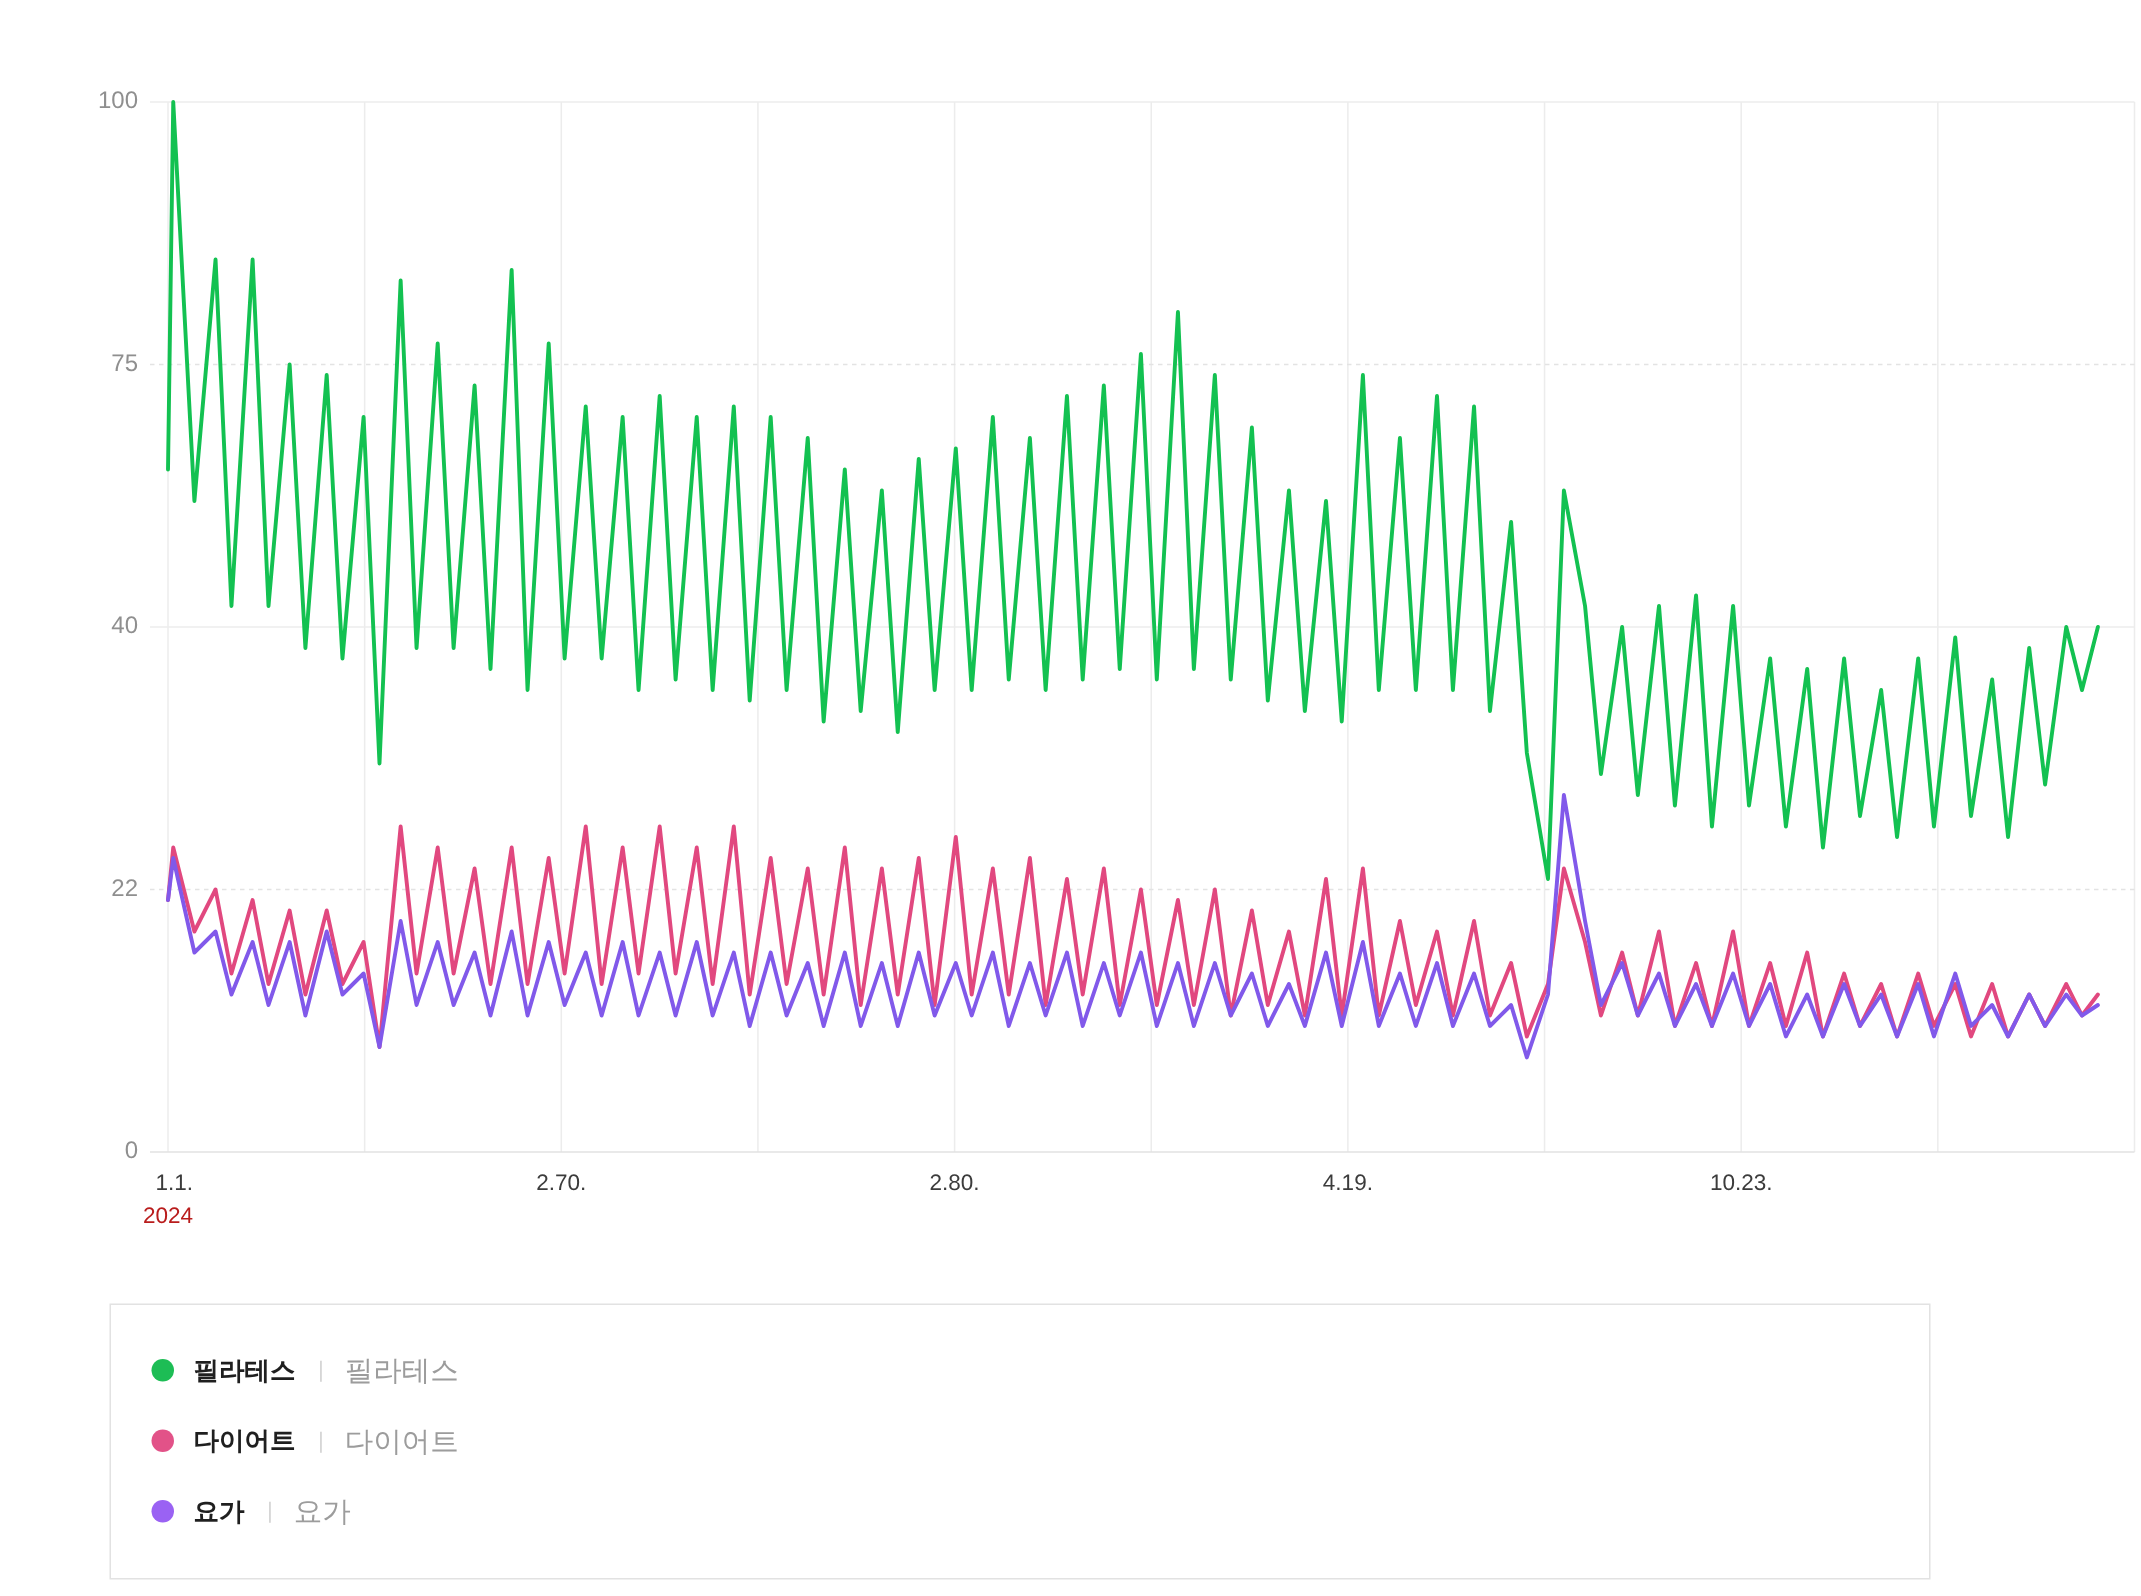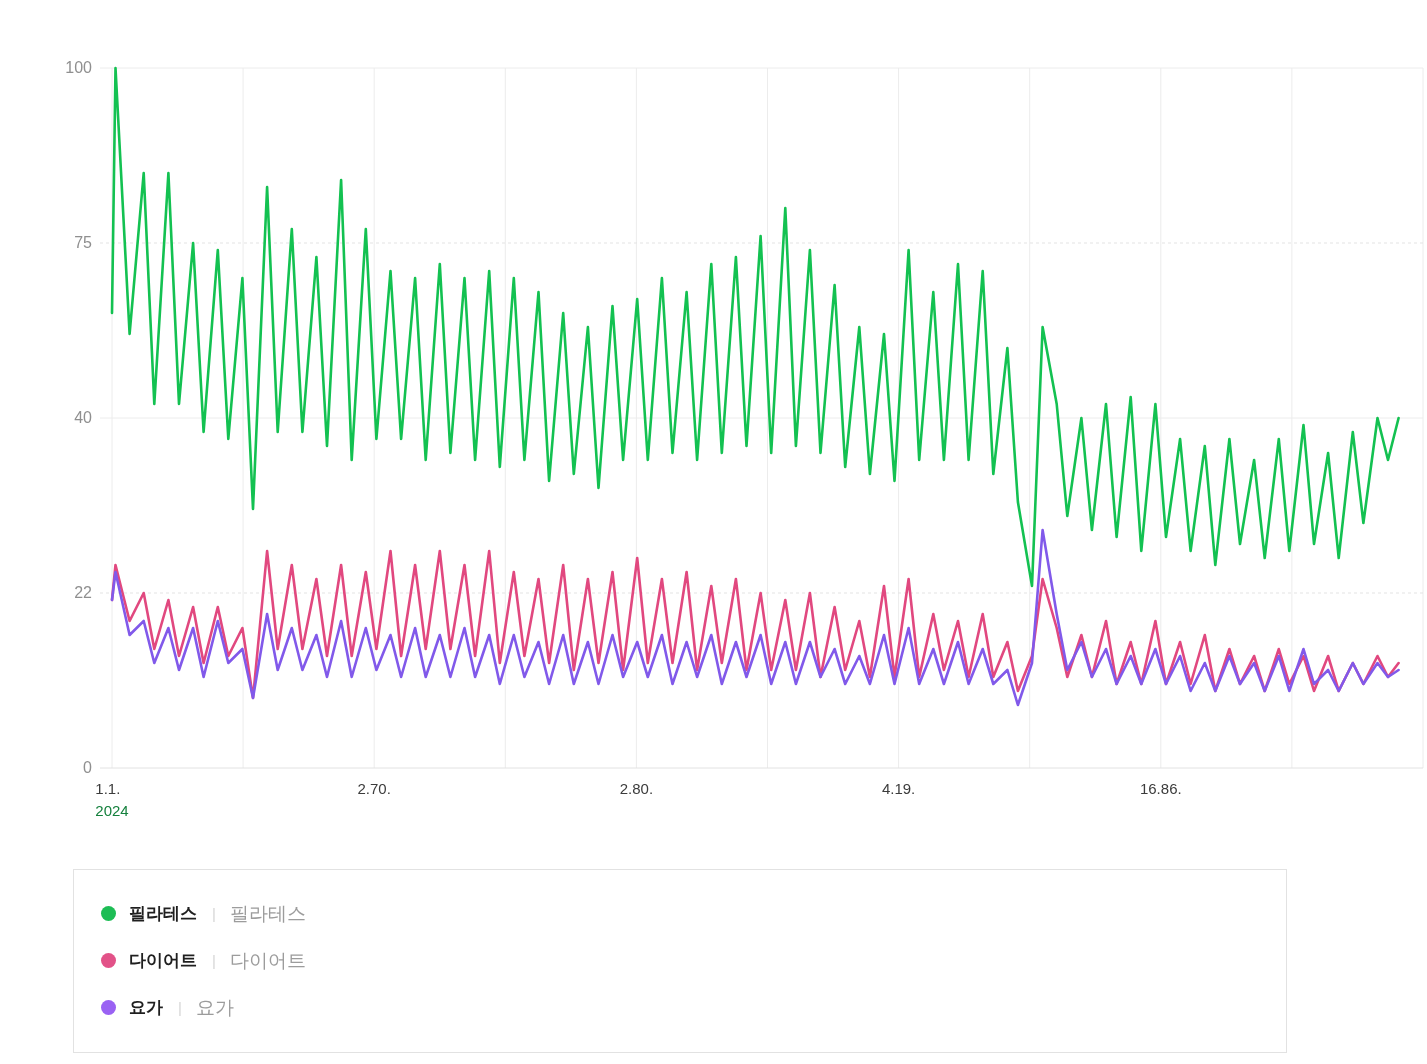--- a/index.html
+++ b/index.html
@@ -3,22 +3,22 @@
 <meta charset="utf-8">
 <style>
   html,body{margin:0;padding:0;background:#fff;}
   body{font-family:"Liberation Sans","DejaVu Sans",sans-serif;}
   #app{position:relative;width:1427px;height:1064px;background:#fff;overflow:hidden;}
 
   
   #chart-region{position:absolute;left:0;top:0;width:1427px;height:840px;}
   #chart-svg{position:absolute;left:0;top:0;}
   .ytick{position:absolute;width:92px;text-align:right;font-size:16px;color:#8f8f8f;line-height:20px;}
-  .xtick{position:absolute;top:779px;transform:translateX(-50%);text-align:left;font-size:15px;color:#3c3c3c;line-height:19px;white-space:nowrap;}
-  .xtick .sub{font-size:15px;color:#15803d;margin-top:3px;}
+  .xtick{position:absolute;top:779px;transform:translateX(-50%);text-align:right;font-size:15px;color:#3c3c3c;line-height:19px;white-space:nowrap;}
+  .xtick .sub{font-size:15px;color:#b91c1c;margin-top:3px;}
 
   
   #legend-card{position:absolute;left:73px;top:869px;width:1214px;height:184px;
     background:#fff;border:1px solid #e2e2e2;box-sizing:border-box;
     padding:20px 0 0 27px;display:flex;flex-direction:column;}
   .legend-row{display:flex;align-items:center;height:47px;cursor:pointer;}
   .dot{width:15px;height:15px;border-radius:50%;flex:0 0 auto;margin-right:13px;}
   .lg-primary{font-size:17px;font-weight:bold;color:#1f1f1f;letter-spacing:0;}
   .lg-div{font-size:15px;color:#d6d6d6;margin:0 14px 0 15px;}
   .lg-secondary{font-size:19px;color:#9c9c9c;}
@@ -65,21 +65,21 @@
         <div class="xtick" style="left: 374.2px;">
           <div>2.70.</div>
         </div>
         <div class="xtick" style="left: 636.4px;">
           <div>2.80.</div>
         </div>
         <div class="xtick" style="left: 898.6px;">
           <div>4.19.</div>
         </div>
         <div class="xtick" style="left: 1160.8px;">
-          <div>16.86.</div>
+          <div>10.23.</div>
         </div>
       </div>
   </div>
 
   <div id="legend-card">
     <div class="legend-row">
       <span class="dot" style="background: rgb(29, 189, 85);"></span>
       <span class="lg-primary">필라테스</span>
       <span class="lg-div">|</span>
       <span class="lg-secondary">필라테스</span>

